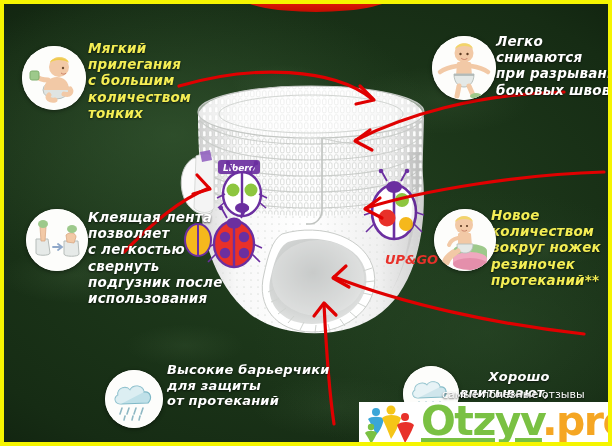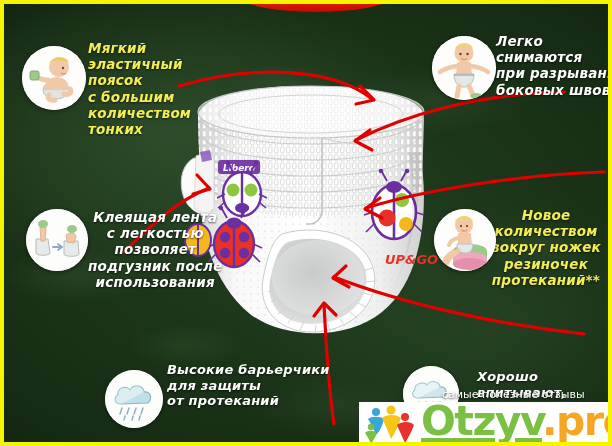--- a/index.html
+++ b/index.html
@@ -36,24 +36,24 @@
   }
   
   .tb{position:absolute;font-family:"DejaVu Sans", sans-serif;font-style:italic;font-weight:700;
       line-height:1.20;letter-spacing:.2px;text-shadow:0 1px 2px rgba(0,0,0,.65);}
   .tb.yellow{color:#f4ee54;}
   .tb.white{color:#ffffff;}
   .tb span{display:block;white-space:nowrap;}
 
   #t-waistband{left:84px;top:36px;font-size:13.5px;}
   #t-sideseams{left:492px;top:29px;font-size:13.5px;}
-  #t-tape{left:84px;top:205px;font-size:13.5px;text-align:center;}
-  #t-elastics{left:487px;top:203px;font-size:13.5px;text-align:center;}
+  #t-tape{left:84px;top:205px;font-size:13.5px;}
+  #t-elastics{left:487px;top:203px;font-size:13.5px;}
   #t-barriers{left:163px;top:358px;font-size:13px;}
-  #t-absorb{left:473px;top:365px;font-size:13px;}
+  #t-absorb{left:456px;top:365px;font-size:13px;text-align:right;}
 
   
   .badge{position:absolute;border-radius:50%;background:#fdfdfb;
          box-shadow:0 1px 4px rgba(0,0,0,.45);overflow:hidden;}
   #b-waistband{left:18px;top:42px;width:64px;height:64px;}
   #b-tape{left:22px;top:205px;width:62px;height:62px;}
   #b-sideseams{left:428px;top:32px;width:64px;height:64px;}
   #b-elastics{left:430px;top:205px;width:62px;height:62px;}
   #b-barriers{left:101px;top:366px;width:58px;height:58px;}
   #b-absorb{left:399px;top:362px;width:56px;height:56px;}
@@ -242,38 +242,38 @@
         <path d="M366 126 L351 137 L368 146"></path>
         <path d="M376 194 L361 205 L378 214"></path>
         <path d="M342 262 L329 274 L345 283"></path>
         <path d="M310 312 L320 299 L332 311"></path>
       </g>
     </svg>
   </div>
 
   <div class="tb yellow" id="t-waistband">
     <span>Мягкий</span>
-    <span>эластичный</span>
-    <span>поясок</span>
+    <span>прилегания</span>
     <span>с большим</span>
     <span>количеством</span>
     <span>тонких</span>
   </div>
 
   <div class="tb white" id="t-sideseams">
     <span>Легко</span>
     <span>снимаются</span>
     <span>при разрывании</span>
     <span>боковых швов</span>
   </div>
 
   <div class="tb white" id="t-tape">
     <span>Клеящая лента</span>
+    <span>позволяет</span>
     <span>с легкостью</span>
-    <span>позволяет</span>
+    <span>свернуть</span>
     <span>подгузник после</span>
     <span>использования</span>
   </div>
 
   <div class="tb yellow" id="t-elastics">
     <span>Новое</span>
     <span>количеством</span>
     <span>вокруг ножек</span>
     <span>резиночек</span>
     <span>протеканий**</span>

